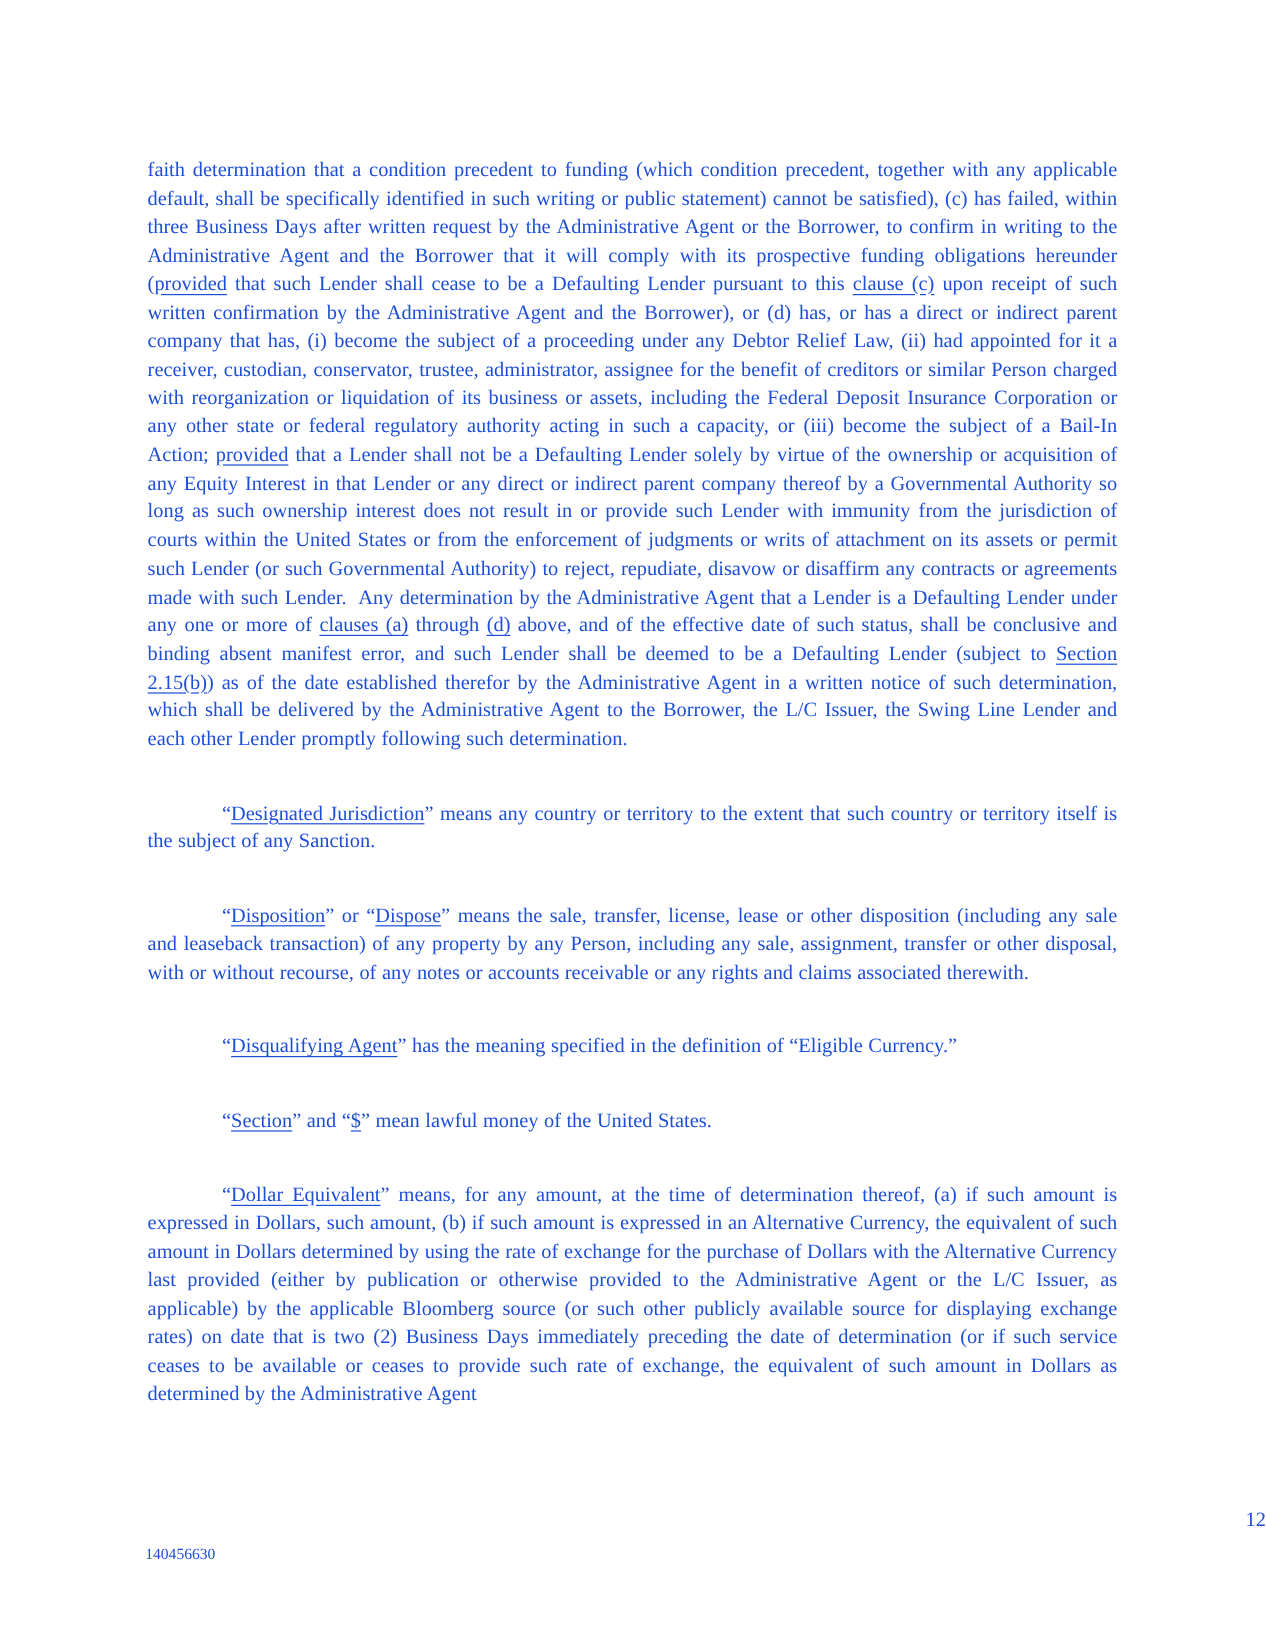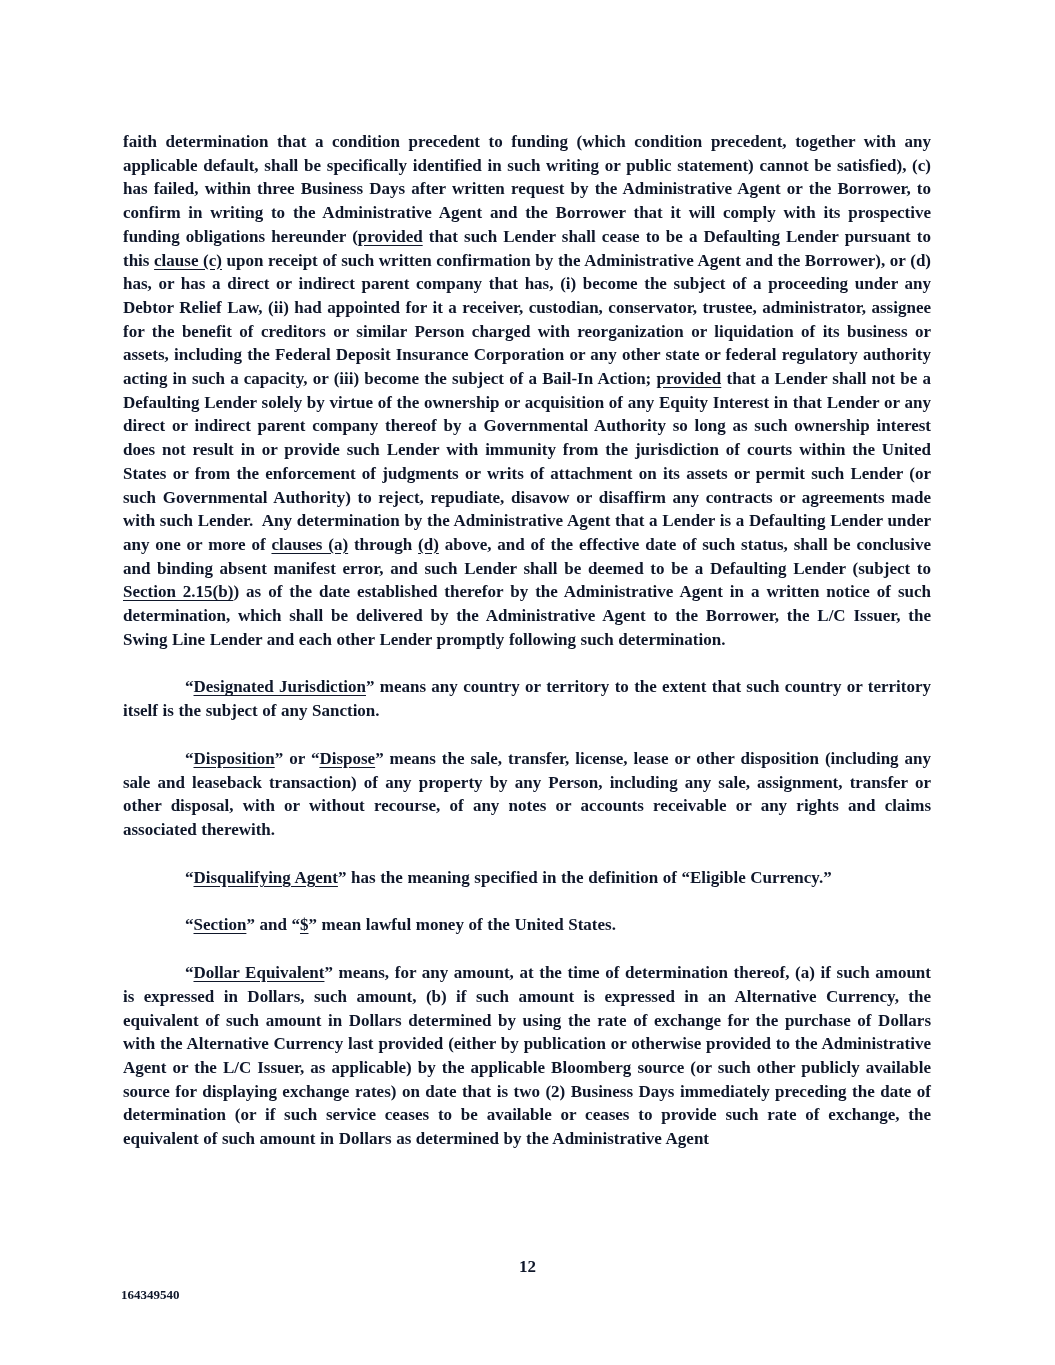--- a/index.html
+++ b/index.html
@@ -6,54 +6,53 @@
     margin: 0;
     padding: 0;
     background: #ffffff;
   }
   .page {
     position: relative;
     width: 1055px;
     height: 1365px;
     background: #ffffff;
     font-family: "Liberation Serif", "DejaVu Serif", serif;
-    color: #0f172a;
+    color: #1d4ed8;
     overflow: hidden;
-    font-weight: bold;
   }
   .content {
     position: absolute;
     left: 123px;
     top: 130px;
     width: 808px;
   }
   p.para {
     margin: 0;
     padding: 0;
     text-align: justify;
     font-size: 17px;
     line-height: 23.7px;
     word-spacing: 0.02em;
   }
   p.para + p.para {
-    margin-top: 24px;
+    margin-top: 38px;
   }
   p.para.indent {
     text-indent: 62px;
   }
   .u {
     text-decoration: underline;
     text-underline-offset: 3px;
   }
   .page-number {
     position: absolute;
     left: 0;
     top: 1255px;
     width: 1055px;
-    text-align: center;
+    text-align: right;
     font-size: 17px;
     line-height: 23.7px;
   }
   .doc-id {
     position: absolute;
     left: 121px;
     top: 1287px;
     font-size: 13px;
     line-height: 16px;
   }
@@ -64,14 +63,14 @@
 <div class="page">
   <div class="content">
       <p class="para">faith determination that a condition precedent to funding (which condition precedent, together with any applicable default, shall be specifically identified in such writing or public statement) cannot be satisfied), (c) has failed, within three Business Days after written request by the Administrative Agent or the Borrower, to confirm in writing to the Administrative Agent and the Borrower that it will comply with its prospective funding obligations hereunder (<span class="u">provided</span> that such Lender shall cease to be a Defaulting Lender pursuant to this <span class="u">clause (c)</span> upon receipt of such written confirmation by the Administrative Agent and the Borrower), or (d) has, or has a direct or indirect parent company that has, (i) become the subject of a proceeding under any Debtor Relief Law, (ii) had appointed for it a receiver, custodian, conservator, trustee, administrator, assignee for the benefit of creditors or similar Person charged with reorganization or liquidation of its business or assets, including the Federal Deposit Insurance Corporation or any other state or federal regulatory authority acting in such a capacity, or (iii) become the subject of a Bail-In Action; <span class="u">provided</span> that a Lender shall not be a Defaulting Lender solely by virtue of the ownership or acquisition of any Equity Interest in that Lender or any direct or indirect parent company thereof by a Governmental Authority so long as such ownership interest does not result in or provide such Lender with immunity from the jurisdiction of courts within the United States or from the enforcement of judgments or writs of attachment on its assets or permit such Lender (or such Governmental Authority) to reject, repudiate, disavow or disaffirm any contracts or agreements made with such Lender.&nbsp; Any determination by the Administrative Agent that a Lender is a Defaulting Lender under any one or more of <span class="u">clauses (a)</span> through <span class="u">(d)</span> above, and of the effective date of such status, shall be conclusive and binding absent manifest error, and such Lender shall be deemed to be a Defaulting Lender (subject to <span class="u">Section 2.15(b)</span>) as of the date established therefor by the Administrative Agent in a written notice of such determination, which shall be delivered by the Administrative Agent to the Borrower, the L/C Issuer, the Swing Line Lender and each other Lender promptly following such determination.</p>
       <p class="para indent">“<span class="u">Designated Jurisdiction</span>” means any country or territory to the extent that such country or territory itself is the subject of any Sanction.</p>
       <p class="para indent">“<span class="u">Disposition</span>” or “<span class="u">Dispose</span>” means the sale, transfer, license, lease or other disposition (including any sale and leaseback transaction) of any property by any Person, including any sale, assignment, transfer or other disposal, with or without recourse, of any notes or accounts receivable or any rights and claims associated therewith.</p>
       <p class="para indent">“<span class="u">Disqualifying Agent</span>” has the meaning specified in the definition of “Eligible Currency.”</p>
       <p class="para indent">“<span class="u">Section</span>” and “<span class="u">$</span>” mean lawful money of the United States.</p>
       <p class="para indent">“<span class="u">Dollar Equivalent</span>” means, for any amount, at the time of determination thereof, (a) if such amount is expressed in Dollars, such amount, (b) if such amount is expressed in an Alternative Currency, the equivalent of such amount in Dollars determined by using the rate of exchange for the purchase of Dollars with the Alternative Currency last provided (either by publication or otherwise provided to the Administrative Agent or the L/C Issuer, as applicable) by the applicable Bloomberg source (or such other publicly available source for displaying exchange rates) on date that is two (2) Business Days immediately preceding the date of determination (or if such service ceases to be available or ceases to provide such rate of exchange, the equivalent of such amount in Dollars as determined by the Administrative Agent</p>
     </div>
   <div class="page-number">12</div>
-  <div class="doc-id">164349540</div>
+  <div class="doc-id">140456630</div>
 </div>
 
 </body></html>

